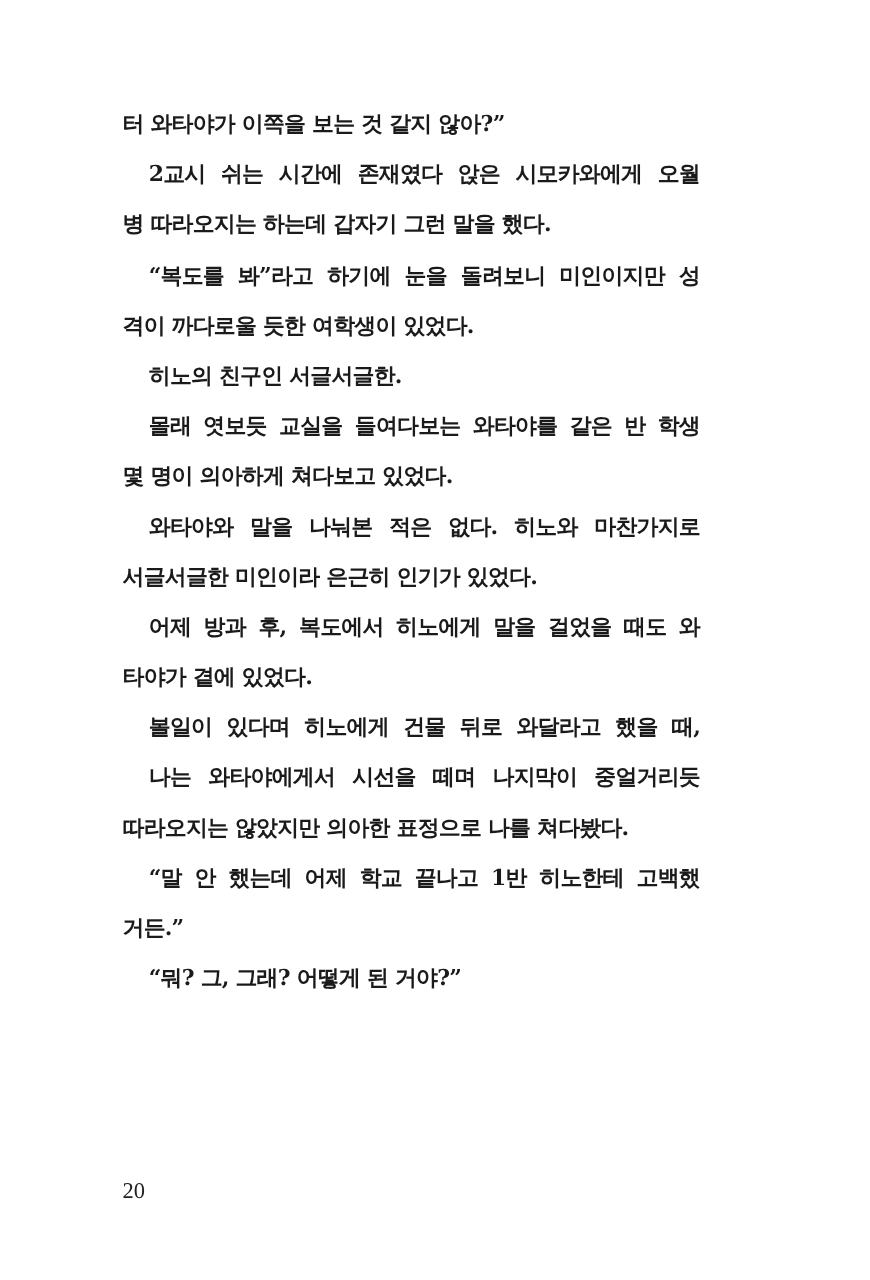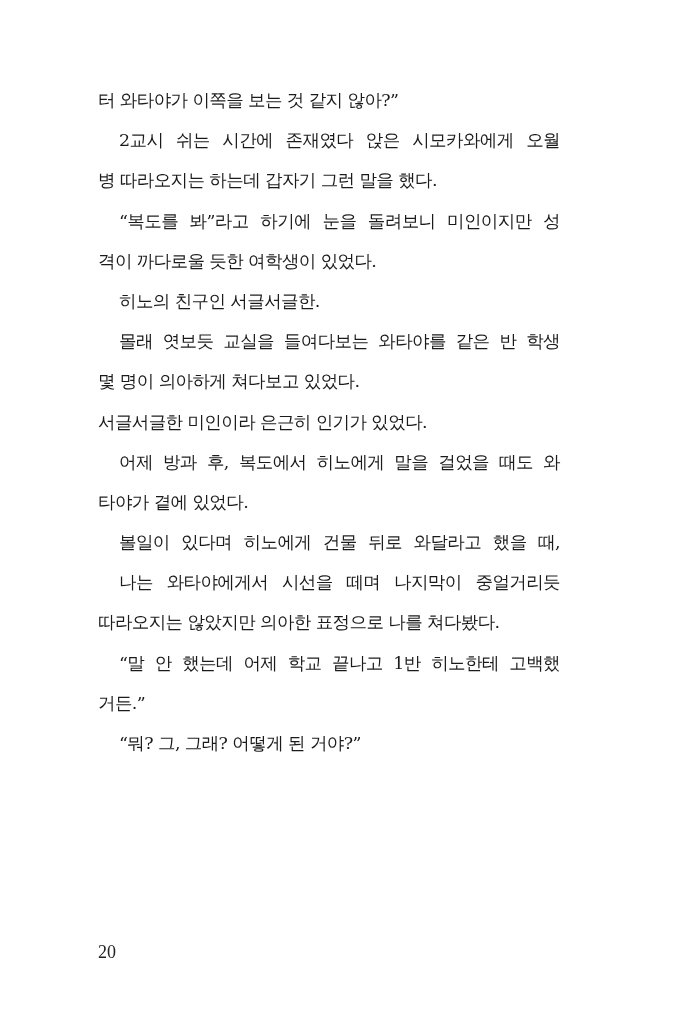--- a/index.html
+++ b/index.html
@@ -13,20 +13,21 @@
     position: relative;
     overflow: hidden;
   }
   .page {
     position: absolute;
     left: 98px;
     top: 80px;
     width: 462px;
     font-family: "DejaVu Serif", "Liberation Serif", serif;
     color: #1a1a1a;
+    font-weight: bold;
   }
   .line {
     display: block;
     height: 40.2px;
     line-height: 40.2px;
     font-size: 17.5px;
     white-space: nowrap;
     letter-spacing: -0.6px;
   }
   .line.justify {
@@ -50,20 +51,21 @@
 
 <div class="page">
   <span class="line">터 와타야가 이쪽을 보는 것 같지 않아?”</span>
   <span class="line indent justify">2교시 쉬는 시간에 존재였다 앉은 시모카와에게 오월</span>
   <span class="line">병 따라오지는 하는데 갑자기 그런 말을 했다.</span>
   <span class="line indent justify">“복도를 봐”라고 하기에 눈을 돌려보니 미인이지만 성</span>
   <span class="line">격이 까다로울 듯한 여학생이 있었다.</span>
   <span class="line indent">히노의 친구인 서글서글한.</span>
   <span class="line indent justify">몰래 엿보듯 교실을 들여다보는 와타야를 같은 반 학생</span>
   <span class="line">몇 명이 의아하게 쳐다보고 있었다.</span>
+  <span class="line indent justify">와타야와 말을 나눠본 적은 없다. 히노와 마찬가지로</span>
   <span class="line">서글서글한 미인이라 은근히 인기가 있었다.</span>
   <span class="line indent justify">어제 방과 후, 복도에서 히노에게 말을 걸었을 때도 와</span>
   <span class="line">타야가 곁에 있었다.</span>
   <span class="line indent justify">볼일이 있다며 히노에게 건물 뒤로 와달라고 했을 때,</span>
   <span class="line indent justify">나는 와타야에게서 시선을 떼며 나지막이 중얼거리듯</span>
   <span class="line">따라오지는 않았지만 의아한 표정으로 나를 쳐다봤다.</span>
   <span class="line indent justify">“말 안 했는데 어제 학교 끝나고 1반 히노한테 고백했</span>
   <span class="line">거든.”</span>
   <span class="line indent">“뭐? 그, 그래? 어떻게 된 거야?”</span>
 </div>

